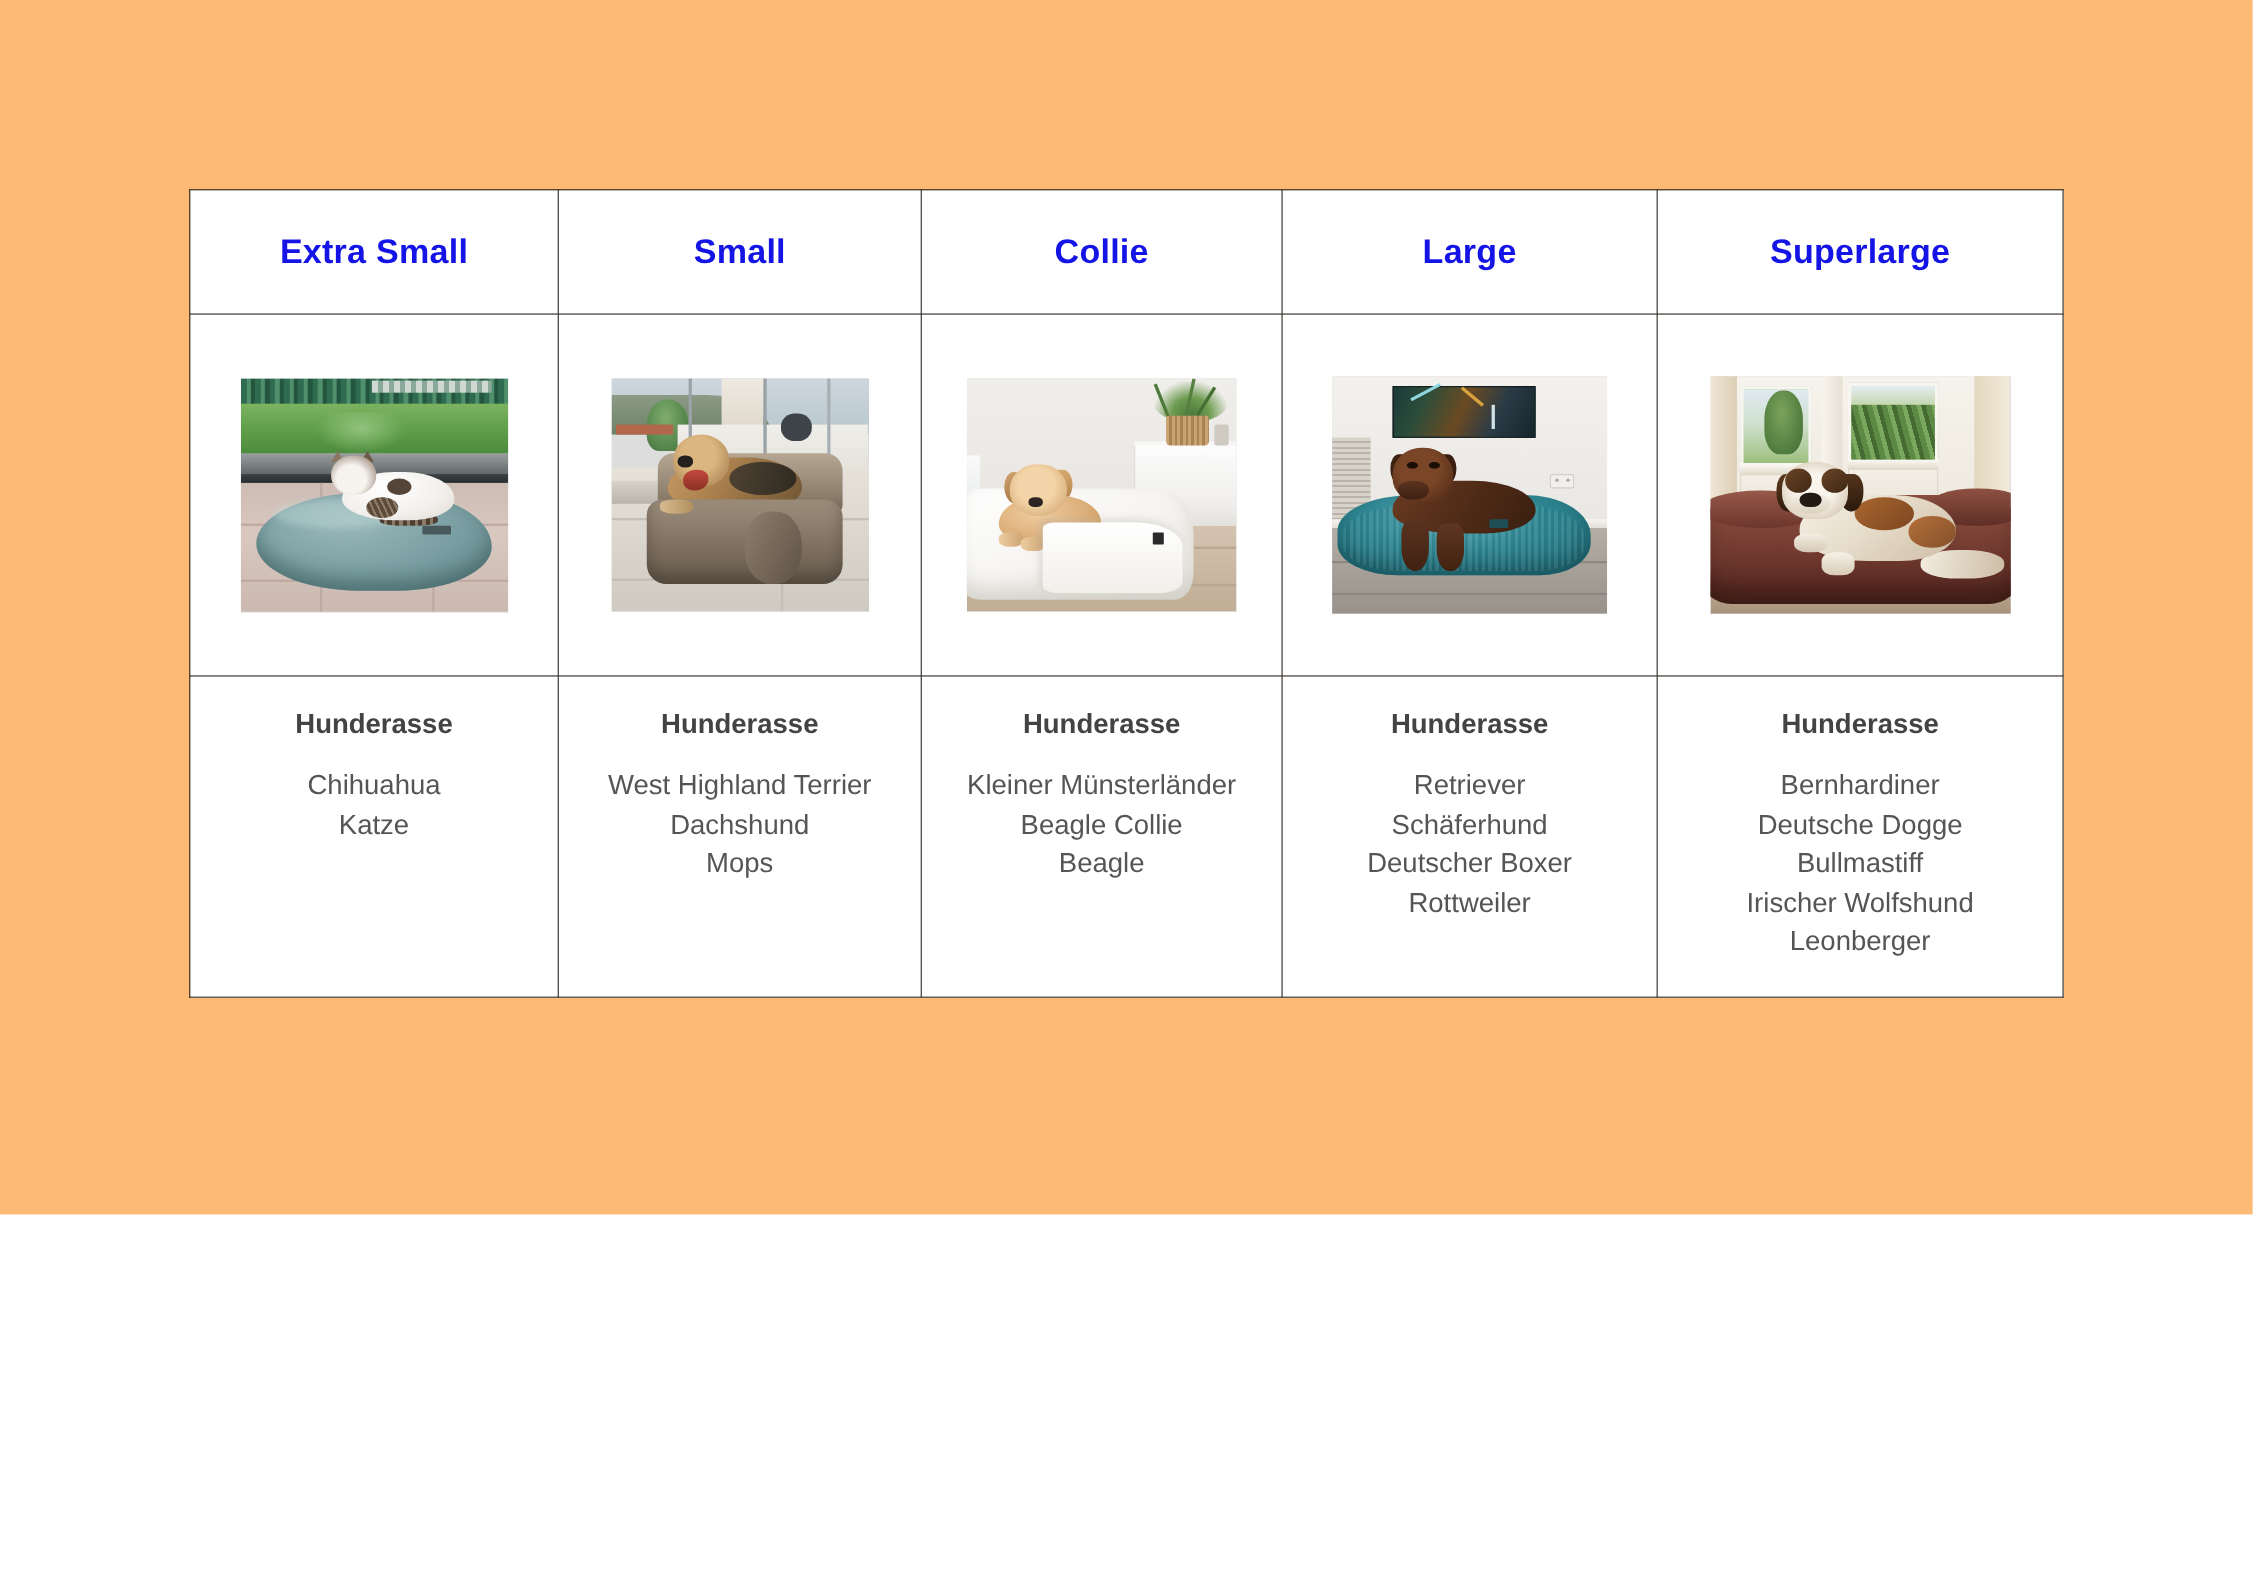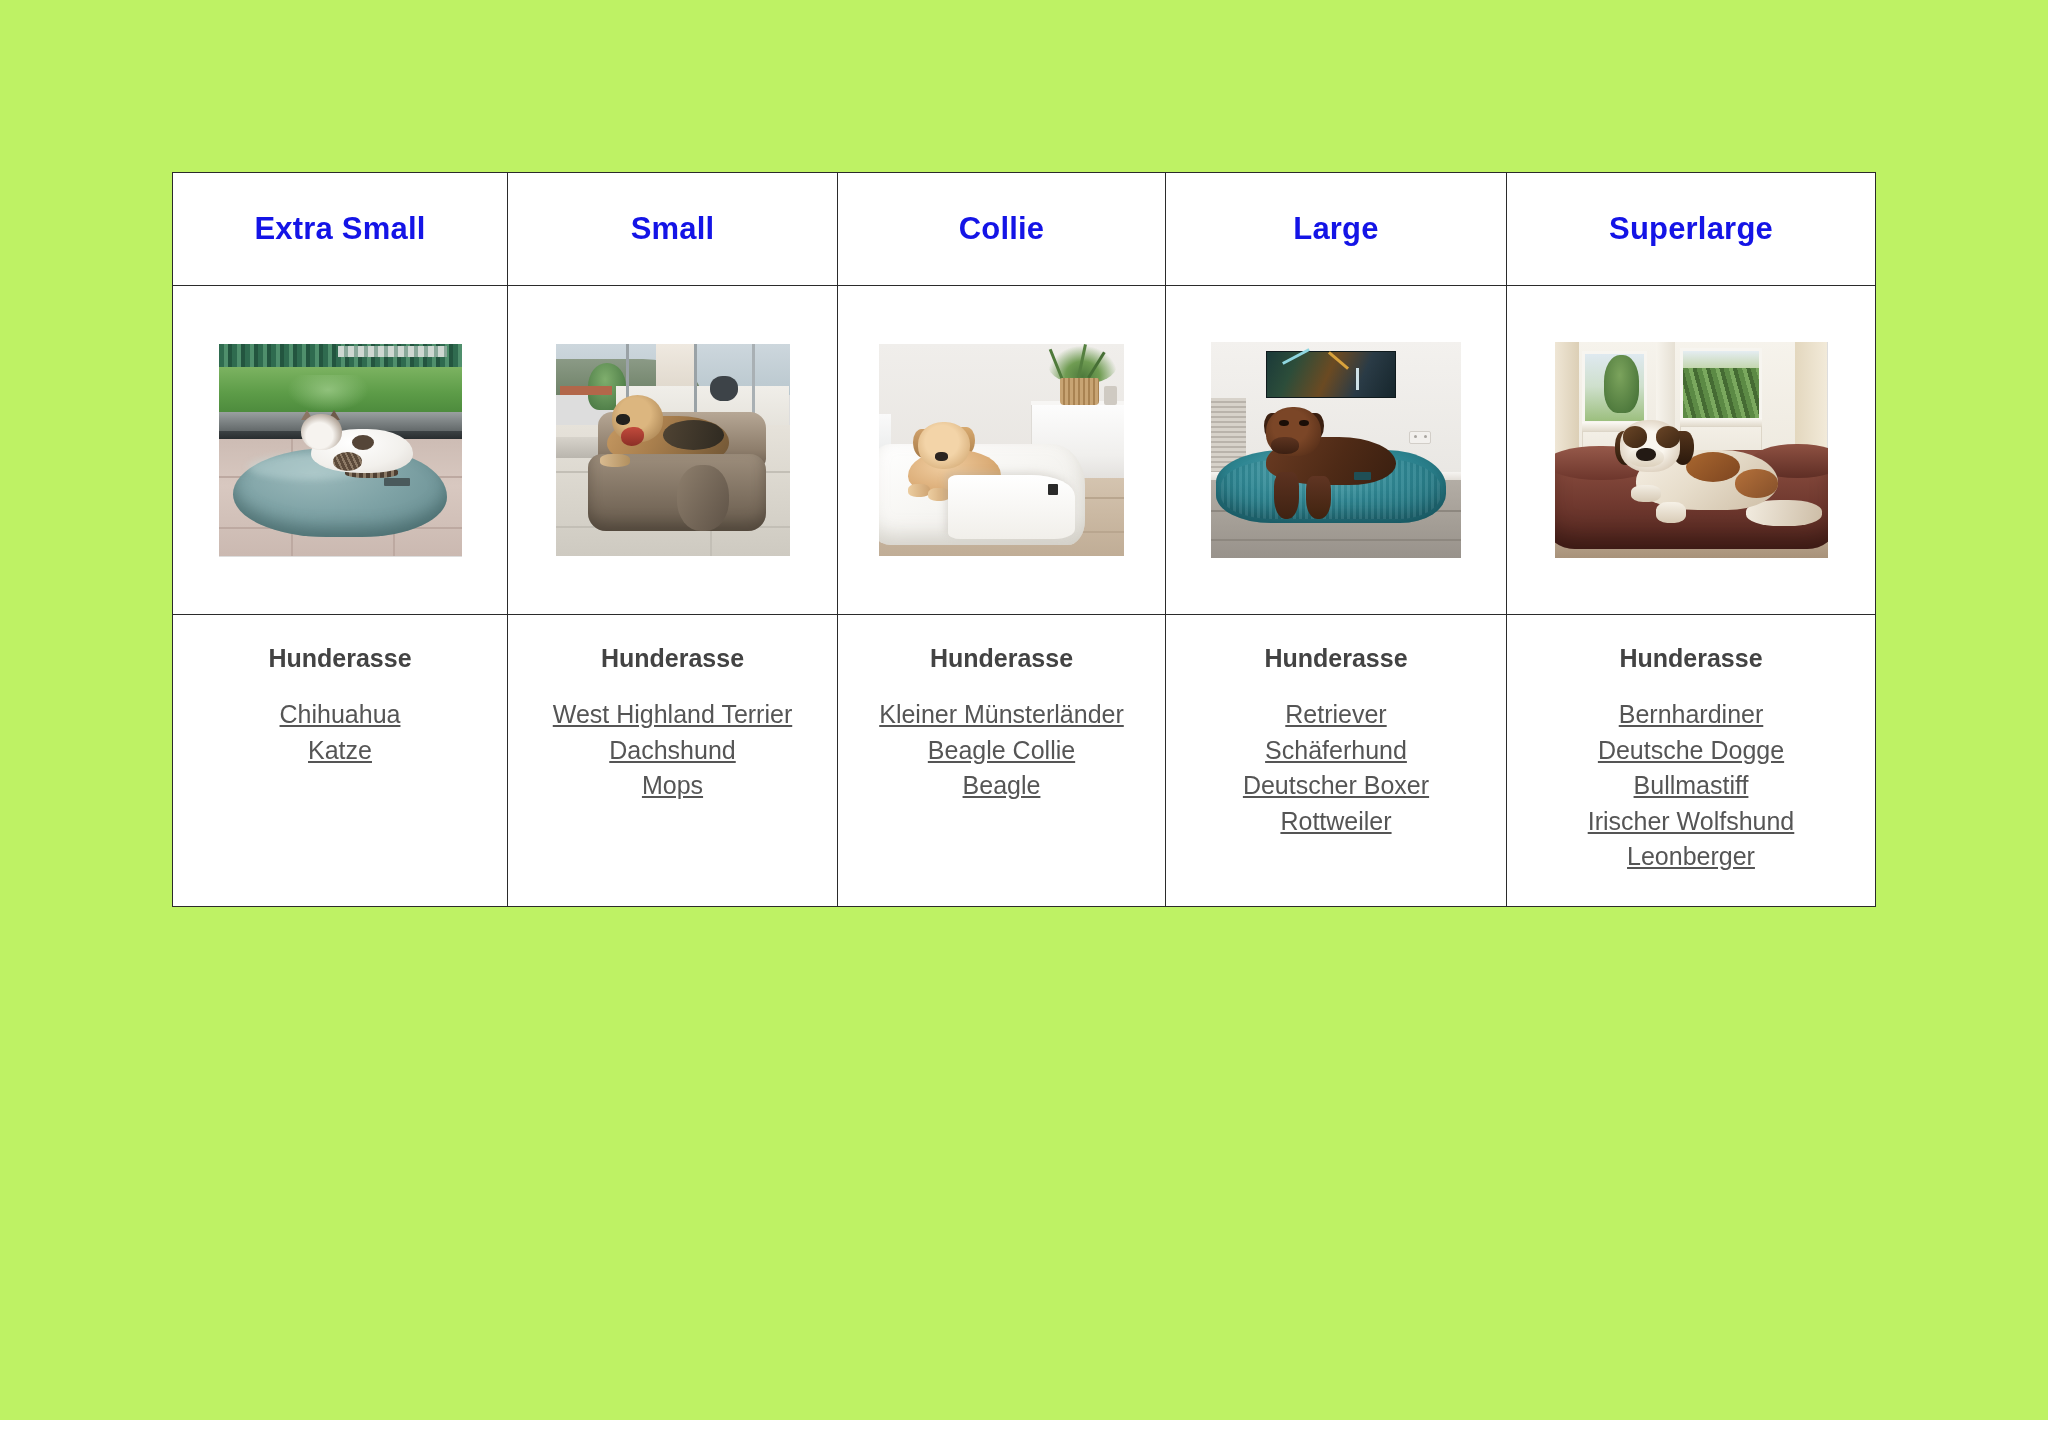--- a/index.html
+++ b/index.html
@@ -8,22 +8,22 @@
     width: 2048px;
     height: 1448px;
     background: #ffffff;
     font-family: "Liberation Sans", sans-serif;
     overflow: hidden;
   }
 
   .page {
     position: relative;
     width: 2048px;
-    height: 1420px;
-    background: #bef264;
+    height: 1104px;
+    background: #fdba74;
   }
 
   
   .size-table {
     position: absolute;
     left: 172px;
     top: 172px;
     width: 1703px;
     border-collapse: collapse;
     table-layout: fixed;
@@ -350,21 +350,20 @@
     font-weight: bold;
     font-size: 25px;
     line-height: 1.2;
     margin-bottom: 24px;
   }
   .breed-list {
     list-style: none;
     color: #555555;
     font-size: 25px;
     line-height: 1.42;
-    text-decoration: underline;
   }
 </style>
 </head>
 <body>
 
 <div class="page">
 
   <table class="size-table">
     <colgroup>
       <col class="c0">

